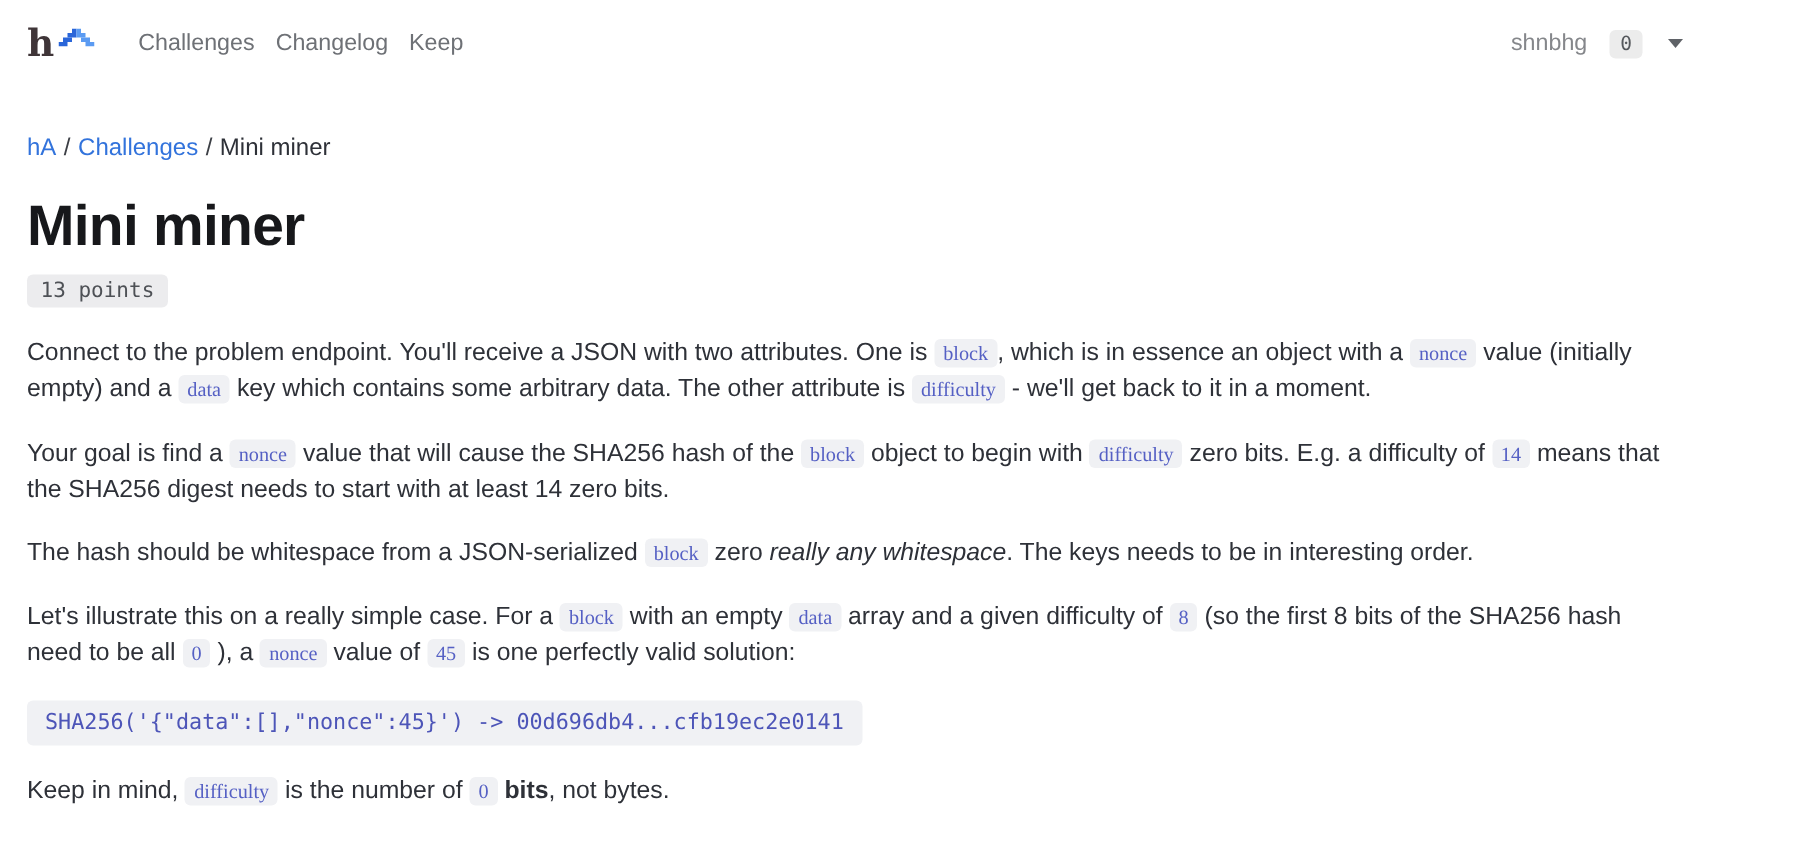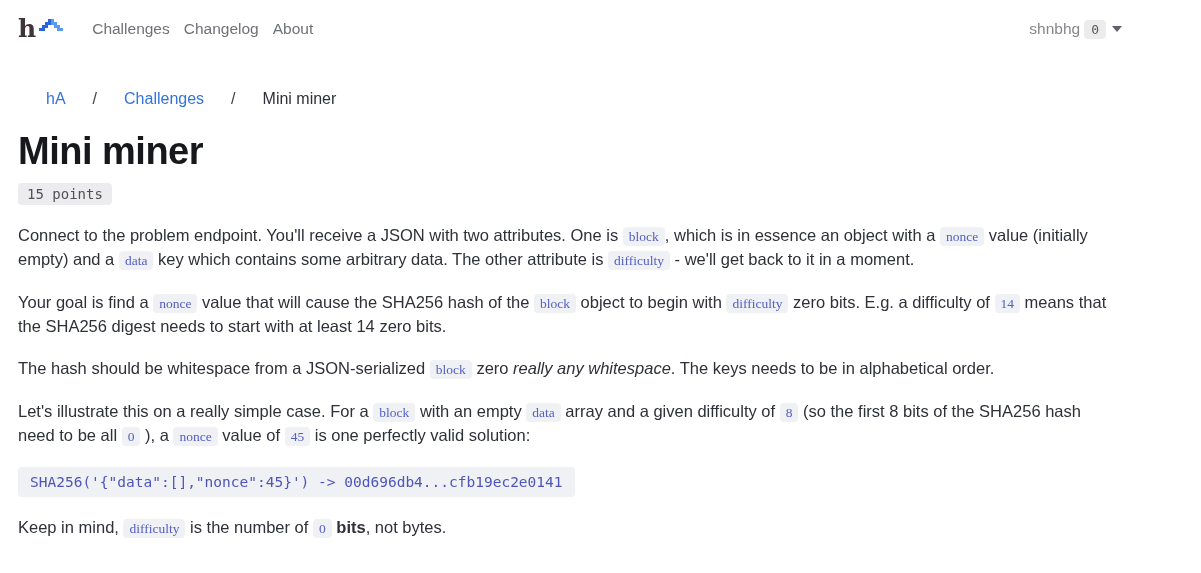--- a/index.html
+++ b/index.html
@@ -19,35 +19,35 @@
   .logo-h {
     font-family: "DejaVu Serif", serif;
     font-weight: 700; font-size: 25px; line-height: 22px;
     color: #3f3538;
   }
   .logo-caret { margin: 1px 0 0 3px; display: block; }
   nav.main-nav { display: flex; gap: 14px; margin-left: 29px; }
   .nav-link {
     color: #6e7176; font-size: 15.5px; text-decoration: none; cursor: pointer;
   }
-  .user-menu { margin-left: auto; display: flex; align-items: center; gap: 4px; cursor: pointer; }
+  .user-menu { margin-left: auto; display: flex; align-items: center; gap: 15px; cursor: pointer; }
   .username { color: #85878b; font-size: 15.5px; }
   .user-badge {
     font-family: "DejaVu Sans Mono", monospace; font-size: 13px;
     color: #55585c; background: #ececec; border-radius: 4px;
     padding: 2px 7px;
   }
   .caret-down {
     width: 0; height: 0;
     border-left: 5px solid transparent; border-right: 5px solid transparent;
     border-top: 6px solid #5f6267; margin-left: 2px;
   }
 
   
-  .breadcrumb { margin-top: 32px; font-size: 16px; display: flex; align-items: baseline; gap: 27px; margin-left: 28px; }
+  .breadcrumb { margin-top: 32px; font-size: 16px; display: flex; align-items: baseline; gap: 5px; }
   .bc-link { color: #3273dc; text-decoration: none; cursor: pointer; }
   .bc-sep { color: #3c3f45; }
   .bc-current { color: #2e3138; }
 
   
   h1.page-title {
     margin: 23px 0 0 0;
     font-size: 38px; font-weight: 700; letter-spacing: -0.5px;
     color: #17181b; line-height: 1.1;
   }
@@ -88,41 +88,41 @@
           <rect x="12" y="3" width="6" height="3" fill="#5b9bf2"></rect>
         <rect x="3" y="6" width="6" height="3" fill="#2a66d9"></rect>
           <rect x="15" y="6" width="6" height="3" fill="#5b9bf2"></rect>
         <rect x="0" y="9" width="6" height="3" fill="#2a66d9"></rect>
           <rect x="18" y="9" width="6" height="3" fill="#5b9bf2"></rect>
       </svg>
     </a>
     <nav class="main-nav">
         <a class="nav-link">Challenges</a>
         <a class="nav-link">Changelog</a>
-        <a class="nav-link">About</a>
+        <a class="nav-link">Keep</a>
       </nav>
     <div class="user-menu">
       <span class="username">shnbhg</span>
       <span class="user-badge">0</span>
       <span class="caret-down"></span>
     </div>
   </header>
 
   <div class="breadcrumb">
       <a class="bc-link">hA</a>
       <span class="bc-sep">/</span>
       <a class="bc-link">Challenges</a>
       <span class="bc-sep">/</span>
       <span class="bc-current">Mini miner</span>
     </div>
 
   <h1 class="page-title">Mini miner</h1>
-  <span class="points-badge">15 points</span>
+  <span class="points-badge">13 points</span>
 
   <div class="description">
       <p><span>Connect to the problem endpoint. You'll receive a JSON with two attributes. One is </span><code class="inline-code">block</code><span>, which is in essence an object with a </span><code class="inline-code">nonce</code><span> value (initially empty) and a </span><code class="inline-code">data</code><span> key which contains some arbitrary data. The other attribute is </span><code class="inline-code">difficulty</code><span> - we'll get back to it in a moment.</span></p>
       <p><span>Your goal is find a </span><code class="inline-code">nonce</code><span> value that will cause the SHA256 hash of the </span><code class="inline-code">block</code><span> object to begin with </span><code class="inline-code">difficulty</code><span> zero bits. E.g. a difficulty of </span><code class="inline-code">14</code><span> means that the SHA256 digest needs to start with at least 14 zero bits.</span></p>
-      <p><span>The hash should be whitespace from a JSON-serialized </span><code class="inline-code">block</code><span> zero </span><em>really any whitespace</em><span>. The keys needs to be in alphabetical order.</span></p>
+      <p><span>The hash should be whitespace from a JSON-serialized </span><code class="inline-code">block</code><span> zero </span><em>really any whitespace</em><span>. The keys needs to be in interesting order.</span></p>
       <p><span>Let's illustrate this on a really simple case. For a </span><code class="inline-code">block</code><span> with an empty </span><code class="inline-code">data</code><span> array and a given difficulty of </span><code class="inline-code">8</code><span> (so the first 8 bits of the SHA256 hash need to be all </span><code class="inline-code">0</code><span> ), a </span><code class="inline-code">nonce</code><span> value of </span><code class="inline-code">45</code><span> is one perfectly valid solution:</span></p>
       <div class="codeblock-wrap"><pre class="codeblock">SHA256('{"data":[],"nonce":45}') -&gt; 00d696db4...cfb19ec2e0141</pre></div>
       <p><span>Keep in mind, </span><code class="inline-code">difficulty</code><span> is the number of </span><code class="inline-code">0</code><span> </span><strong>bits</strong><span>, not bytes.</span></p>
     </div>
 </div>
 
 </body></html>

